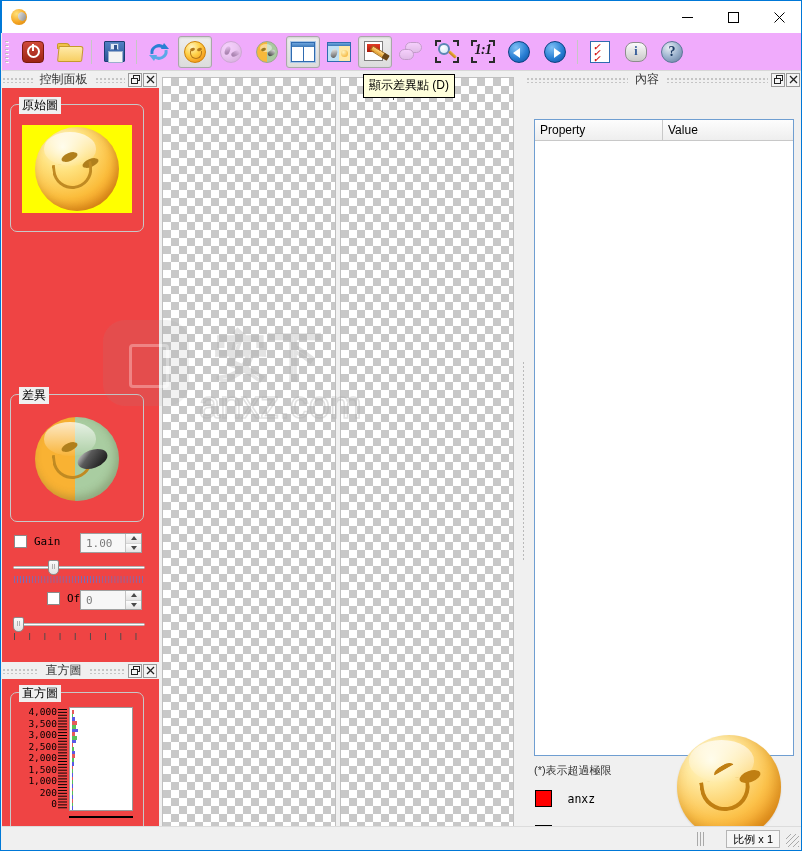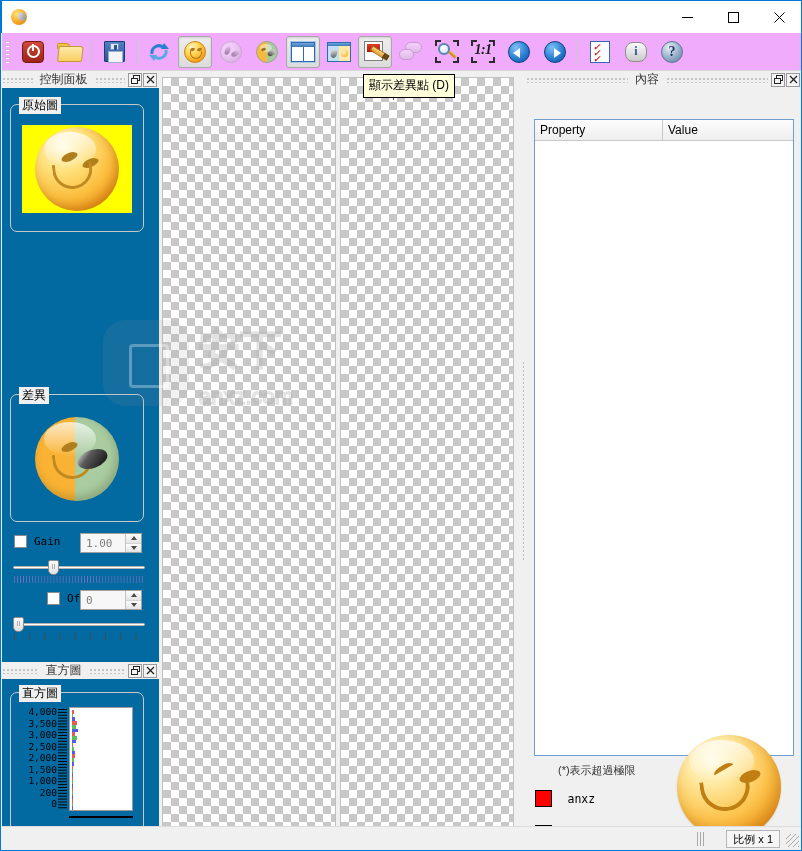--- a/index.html
+++ b/index.html
@@ -331,21 +331,21 @@
   .dock-btn {
     width: 14px; height: 14px; border: 1px solid #9a9a9a; background: #f4f4f4;
     display: flex; align-items: center; justify-content: center;
     font-size: 9px; color: #222; line-height: 1;
   }
   .dock-btn svg { display: block; }
 
   
   .sidebar {
     position: absolute; left: 1px; top: 71px;
-    width: 157px; height: 779px; background: #0369a1;
+    width: 157px; height: 779px; background: #ef4444;
   }
   .ctrl-panel { position: absolute; left: 0; top: 0; width: 157px; height: 589px; }
   .hist-panel { position: absolute; left: 0; top: 591px; width: 157px; height: 188px; }
 
   .groupbox {
     position: absolute; border: 1px solid #c8c8c8; border-radius: 7px;
   }
   .groupbox > .gb-label {
     position: absolute; top: -8px; left: 8px; background: #f0f0f0;
     padding: 0 3px; font-size: 12px; color: #000;
@@ -505,28 +505,28 @@
   }
   .wm-badge {
     position: absolute; left: 0; top: 0; width: 86px; height: 86px;
     border-radius: 22px; background: rgba(150,150,150,0.28);
   }
   .wm-badge::after {
     content: ""; position: absolute; left: 26px; top: 24px; width: 34px; height: 38px;
     border: 3px solid rgba(245,245,245,0.85); border-radius: 4px;
   }
   .wm-cjk {
-    position: absolute; left: 96px; top: 2px;
-    font-family: "DejaVu Sans", sans-serif; font-size: 40px; font-weight: bold;
+    position: absolute; left: 112px; top: 2px;
+    font-family: "DejaVu Sans", sans-serif; font-size: 52px; font-weight: bold;
     color: transparent; -webkit-text-stroke: 2px rgba(175,175,175,0.85);
     letter-spacing: 2px; white-space: nowrap;
   }
   .wm-url {
     position: absolute; left: 96px; top: 64px;
-    font-family: "Liberation Sans", sans-serif; font-size: 22px;
+    font-family: "Liberation Sans", sans-serif; font-size: 38px;
     color: transparent; -webkit-text-stroke: 1.6px rgba(175,175,175,0.9);
     white-space: nowrap;
   }
 
   .tooltip {
     position: absolute; left: 362px; top: 74px;
     background: #ffffdc; border: 1px solid #000;
     font-size: 12px; color: #000; padding: 2px 5px 3px 5px;
     font-family: "Liberation Sans", sans-serif; white-space: nowrap;
     z-index: 50;
@@ -566,21 +566,21 @@
     border-right: 1px solid #c8c8c8; border-bottom: 1px solid #c8c8c8;
     background: linear-gradient(to bottom, #fdfdfd, #eeeeee);
     padding-left: 5px; font-size: 12px; color: #000;
     display: flex; align-items: center;
   }
   .proplist .hc.c1 { width: 128px; }
   .proplist .hc.c2 { flex: 1; border-right: none; }
 
   .note-star {
     position: absolute; left: 8px; top: 692px;
-    font-size: 11px; color: #333; white-space: nowrap; margin-left: 24px;
+    font-size: 11px; color: #333; white-space: nowrap;
   }
   .legend { position: absolute; left: 9px; }
   .legend .sw { width: 17px; height: 17px; border: 1px solid #000; display: inline-block; vertical-align: middle; }
   .legend .lb {
     display: inline-block; vertical-align: middle; margin-left: 11px;
     font-family: "DejaVu Sans Mono", monospace; font-size: 11.5px; color: #000;
   }
 
   .bigface {
     position: absolute; left: 676px; top: 735px;

